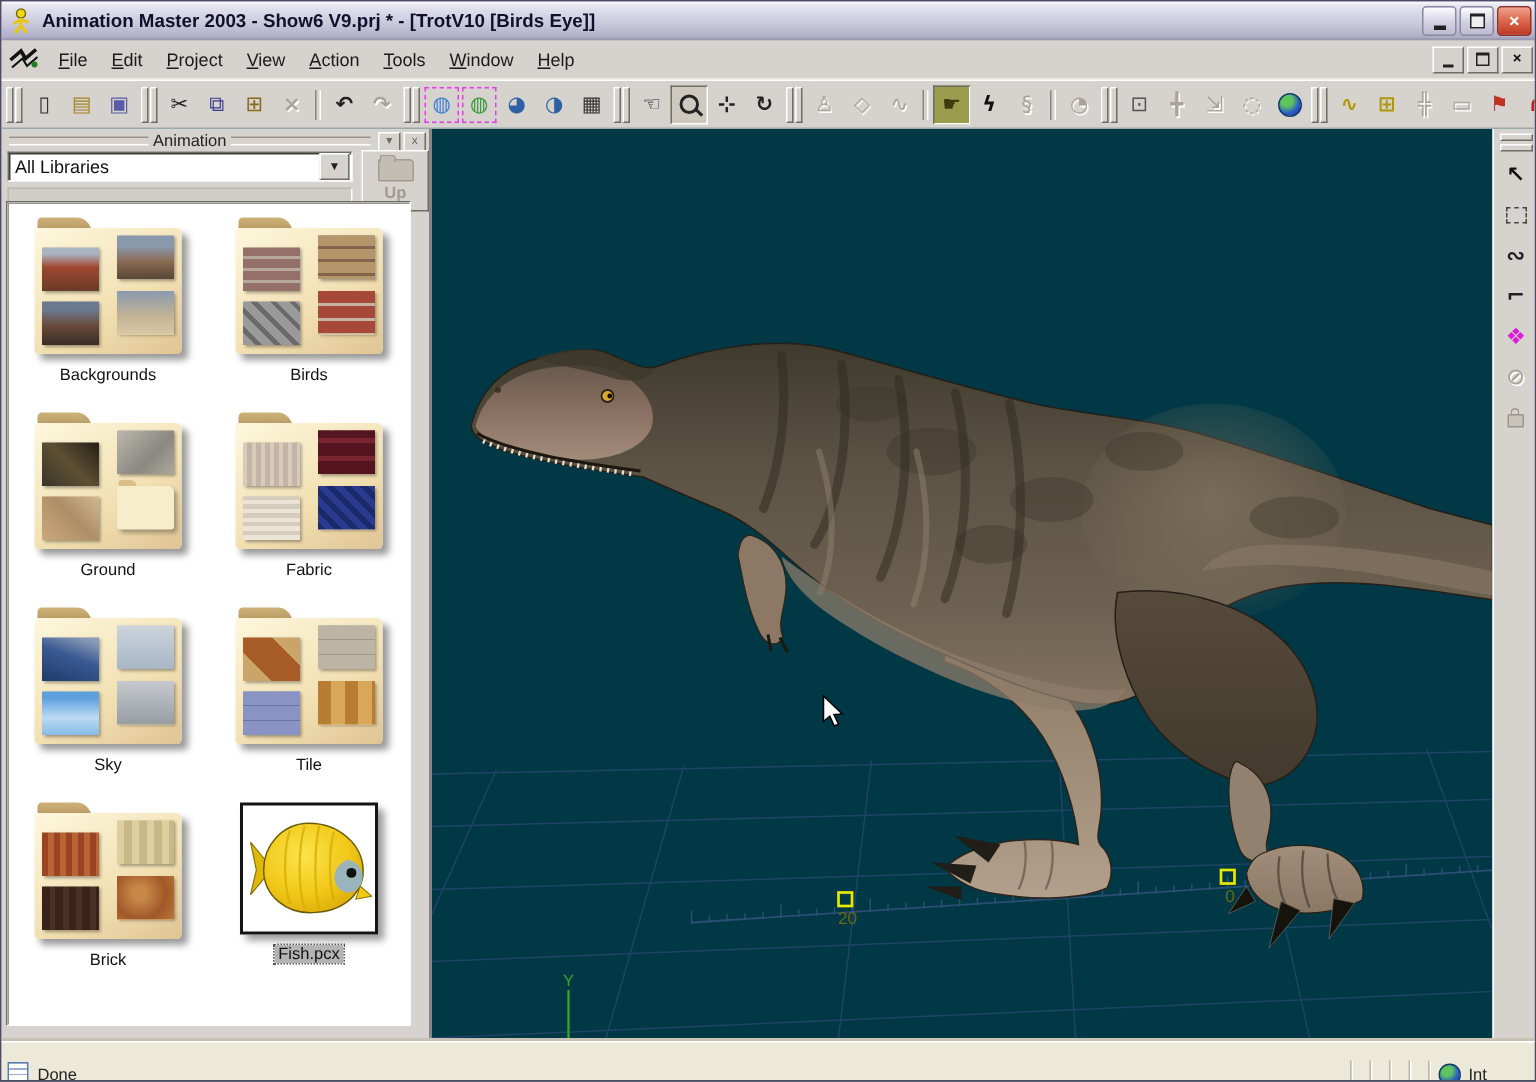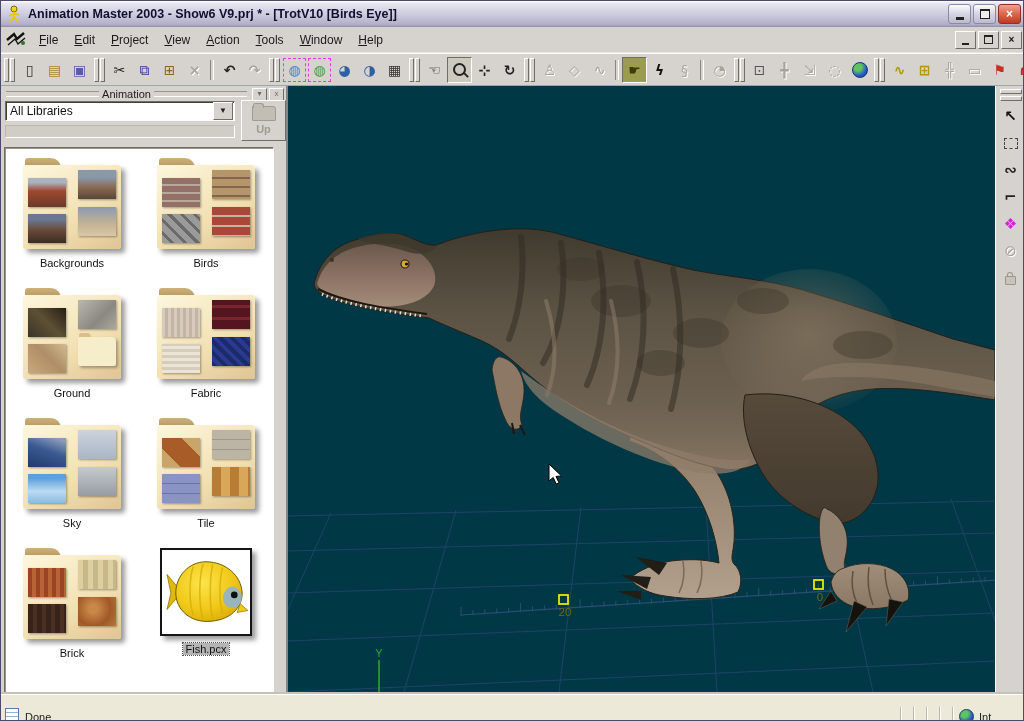--- a/index.html
+++ b/index.html
@@ -65,21 +65,21 @@
   .combo-value{flex:1;padding-left:4px;font-size:12px;color:#111;}
   .combo-arrow{width:18px;height:16px;margin-right:1px;background:#d6d3ce;border:1px solid;
     border-color:#fff #6f6d64 #6f6d64 #fff;font-size:8px;text-align:center;line-height:15px;color:#222;}
   .path-bar{position:absolute;left:4px;top:39px;width:230px;height:13px;background:#d0cdc6;
     border:1px solid;border-color:#bab7b0 #fff #fff #bab7b0;box-sizing:border-box;}
   .up-btn{position:absolute;left:240px;top:14px;width:43px;height:39px;background:#d6d3ce;border:1px solid;
     border-color:#fff #6f6d64 #6f6d64 #fff;display:flex;flex-direction:column;align-items:center;justify-content:center;
     color:#a09c92;font-size:11px;font-weight:bold;}
   .up-folder{width:22px;height:13px;background:#c2beb4;border:1px solid #a09c92;border-radius:1px 3px 1px 1px;position:relative;margin-bottom:2px;}
   .up-folder::before{content:"";position:absolute;top:-4px;left:0;width:9px;height:4px;background:#c2beb4;border:1px solid #a09c92;border-bottom:none;border-radius:2px 3px 0 0;}
-  .lib-list{position:absolute;left:3px;top:61px;width:270px;height:550px;background:#fff;
+  .lib-list{position:absolute;left:3px;top:48px;width:270px;height:550px;background:#fff;
     border:1px solid;border-color:#6f6d64 #fff #fff #6f6d64;box-shadow:inset 1px 1px 0 #9a968c;
     display:grid;grid-template-columns:1fr 1fr;align-content:start;padding-top:10px;box-sizing:border-box;overflow:hidden;}
   .lib-item{height:130px;display:flex;flex-direction:column;align-items:center;}
   .folder-wrap{position:relative;width:98px;height:92px;}
   .folder-tab{position:absolute;top:0;left:2px;width:36px;height:12px;background:linear-gradient(#cdb178,#b0925a);border-radius:3px 10px 0 0;}
   .folder-body{position:absolute;top:7px;left:0;width:98px;height:84px;border-radius:2px 4px 3px 3px;
     background:linear-gradient(150deg,#fdf7dd,#f3e3b8 55%,#e3c astro);background:linear-gradient(150deg,#fdf7dd,#f0ddae 60%,#e2c astro);
     background:linear-gradient(150deg,#fdf7dd 0%,#f2e0b2 60%,#e0c astro);background:linear-gradient(150deg,#fdf7dd 0%,#f2e0b2 60%,#e0c494 100%);
     box-shadow:4px 4px 5px rgba(0,0,0,.4);}
   .thumb{position:absolute;width:38px;height:29px;box-shadow:1px 1px 2px rgba(0,0,0,.35);}

